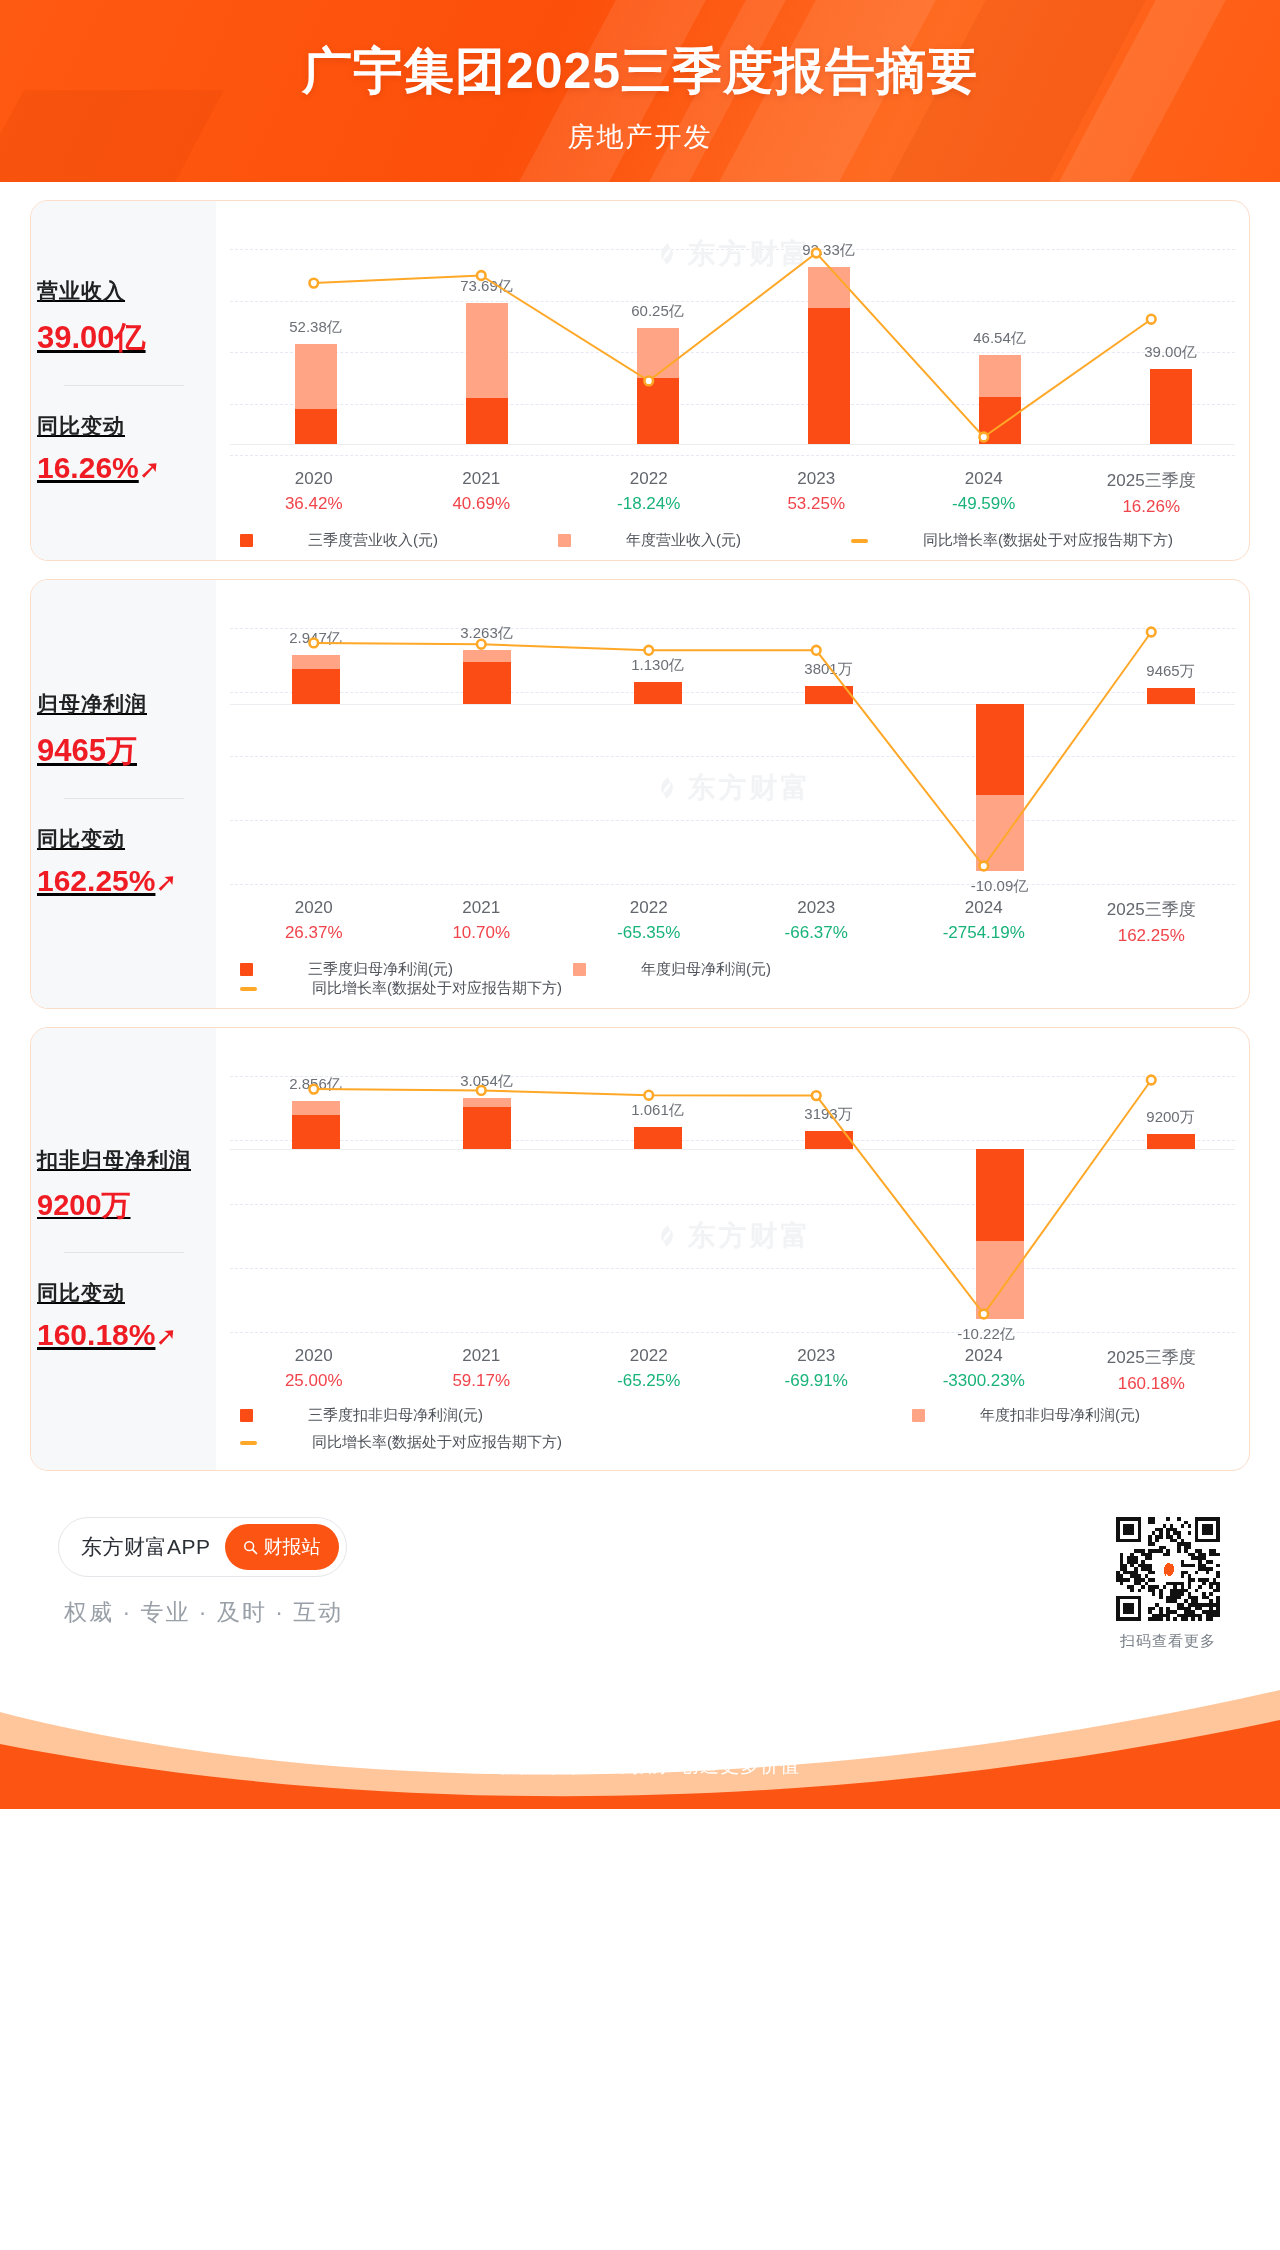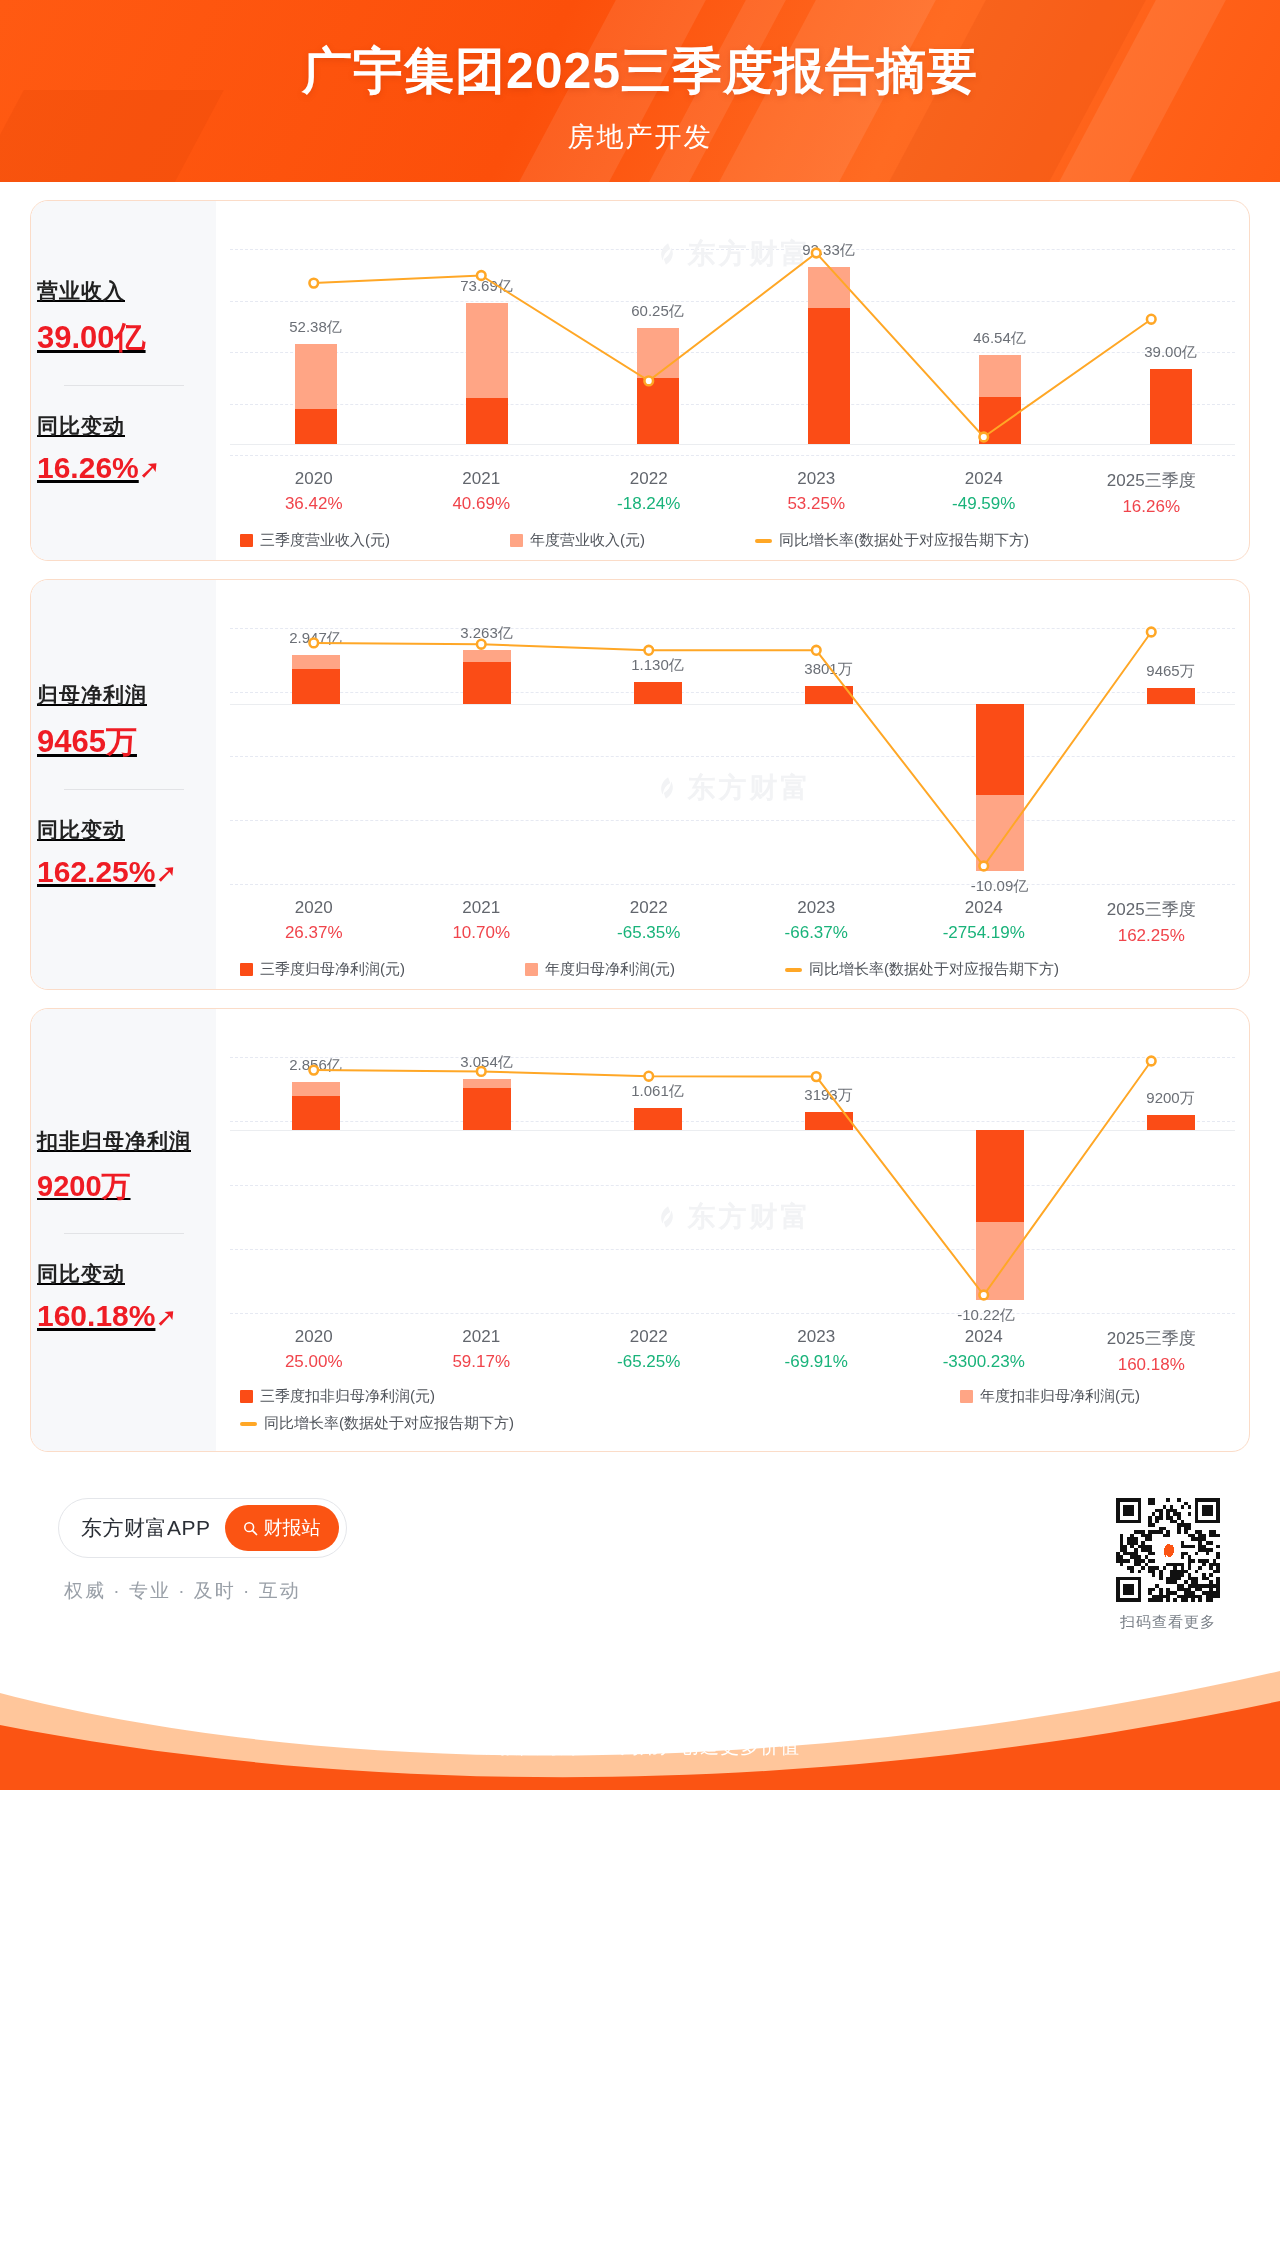--- a/index.html
+++ b/index.html
@@ -81,21 +81,21 @@
   
   .axis { display:flex; width:100%; margin-top:4px; }
   .axis-cell { flex:1; text-align:center; }
   .axis-year { font-size:17px; color:#62666d; }
   .axis-pct { font-size:17px; margin-top:5px; }
   .pct-pos { color:#f0444b; }
   .pct-neg { color:#19b37a; }
 
   
   .legend { display:flex; align-items:center; margin-top:14px; padding-left:10px; flex-wrap:wrap; }
-  .lg-item { display:flex; align-items:center; font-size:15px; color:#4f535a; margin-right:46px; white-space:nowrap; }
+  .lg-item { display:flex; align-items:center; font-size:15px; color:#4f535a; margin-right:46px; white-space:nowrap;gap:48px; }
   .lg-sw { width:13px; height:13px; margin-right:7px; border-radius:1px; }
   .lg-sw.q3 { background:#fb4c16; }
   .lg-sw.annual { background:#ffa585; }
   .lg-line { width:17px; height:4px; background:#ffa726; margin-right:7px; border-radius:2px; }
   .legend-rows { margin-top:12px; padding-left:10px; }
   .legend-row { display:flex; align-items:center; margin-bottom:8px; }
   .legend-row .lg-item { margin-right:0; }
   .lg-spacer { flex:1; }
 
   
@@ -104,21 +104,21 @@
                     align-items:flex-start; padding: 28px 60px 0 58px; }
   .app-pill {
     display:inline-flex; align-items:center; border:1px solid #e4e6ea; border-radius:34px;
     padding:6px 7px 6px 22px; background:#fff;
   }
   .app-pill-text { font-size:21px; color:#2b2f36; margin-right:14px; letter-spacing:0.5px;}
   .app-btn {
     background:#fb5413; color:#fff; border-radius:26px; padding:10px 18px;
     font-size:19px; display:inline-flex; align-items:center; gap:6px; white-space:nowrap;
   }
-  .tagline { font-size:19px; color:#9aa0a8; margin-top:20px; letter-spacing:2px; padding-left:6px;}
+  .tagline { font-size:23px; color:#9aa0a8; margin-top:20px; letter-spacing:2px; padding-left:6px;}
   .qr-wrap { text-align:center; }
   .qr { width:104px; height:104px; position:relative; background:#fff; }
   .qr-cap { font-size:15px; color:#7a8088; margin-top:11px; letter-spacing:1px; }
   .footer-wave { position:absolute; left:0; bottom:0; width:1280px; height:215px; z-index:1; }
   .footer-bar-text {
     position:absolute; bottom:30px; left:0; width:100%; text-align:center; z-index:5;
     color:#fff; font-size:19px; letter-spacing:1px;
   }
 </style>
 </head>

